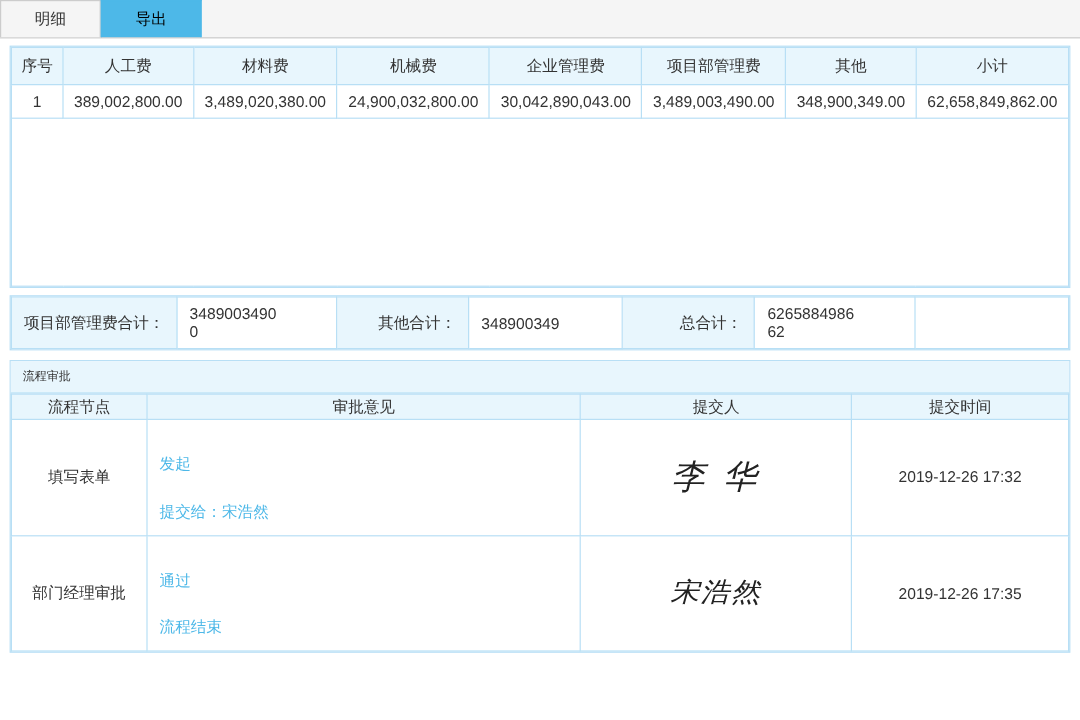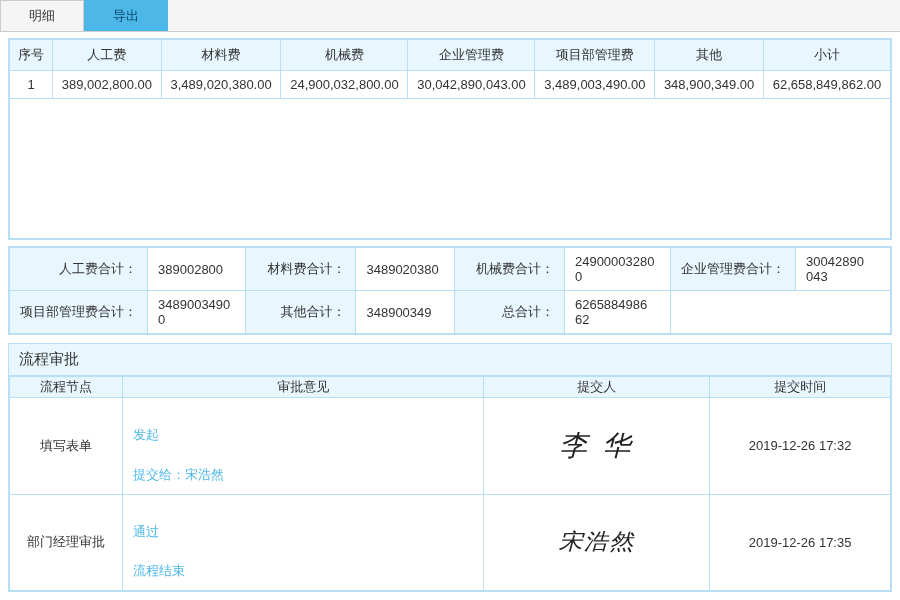--- a/index.html
+++ b/index.html
@@ -23,21 +23,21 @@
       padding: 6px 28px;
       cursor: pointer;
       border: 1px solid #ccc;
       border-bottom: none;
       background: #f5f5f5;
       font-size: 13px;
       color: #333;
     }
     .tab.active {
       background: #4db8e8;
-      color: #0c4a6e;
+      color: #000000;
       border-color: #4db8e8;
     }
     .tab:not(.active) {
       background: #f5f5f5;
     }
 
     
     .section {
       border: 1px solid #b8dff5;
       margin: 6px 8px;
@@ -92,21 +92,21 @@
     }
 
     
     .flow-section {
       margin: 8px 8px 6px 8px;
       border: 1px solid #b8dff5;
     }
     .flow-title {
       background: #e8f6fd;
       padding: 6px 10px;
-      font-size: 15px;
+      font-size: 10px;
       border-bottom: 1px solid #b8dff5;
     }
     .flow-table {
       width: 100%;
       border-collapse: collapse;
     }
     .flow-table th {
       background: #e8f6fd;
       border: 1px solid #b8dff5;
       padding: 1px 10px;
@@ -197,32 +197,20 @@
       <tr class="spacer-row">
         <td colspan="8"></td>
       </tr>
     </tbody>
   </table>
 </div>
 
 <div class="section">
   <table class="summary-table">
     <tbody>
-      <tr>
-        <td class="summary-label">人工费合计：</td>
-        <td class="summary-value">389002800</td>
-        <td class="summary-label">材料费合计：</td>
-        <td class="summary-value">3489020380</td>
-        <td class="summary-label">机械费合计：</td>
-        <td class="summary-value" style="white-space:pre-wrap;">24900003280
-0</td>
-        <td class="summary-label">企业管理费合计：</td>
-        <td class="summary-value" style="white-space:pre-wrap;">30042890
-043</td>
-      </tr>
       <tr>
         <td class="summary-label">项目部管理费合计：</td>
         <td class="summary-value" style="white-space:pre-wrap;">3489003490
 0</td>
         <td class="summary-label">其他合计：</td>
         <td class="summary-value">348900349</td>
         <td class="summary-label">总合计：</td>
         <td class="summary-value" style="white-space:pre-wrap;">6265884986
 62</td>
         <td class="summary-value" colspan="2"></td>

